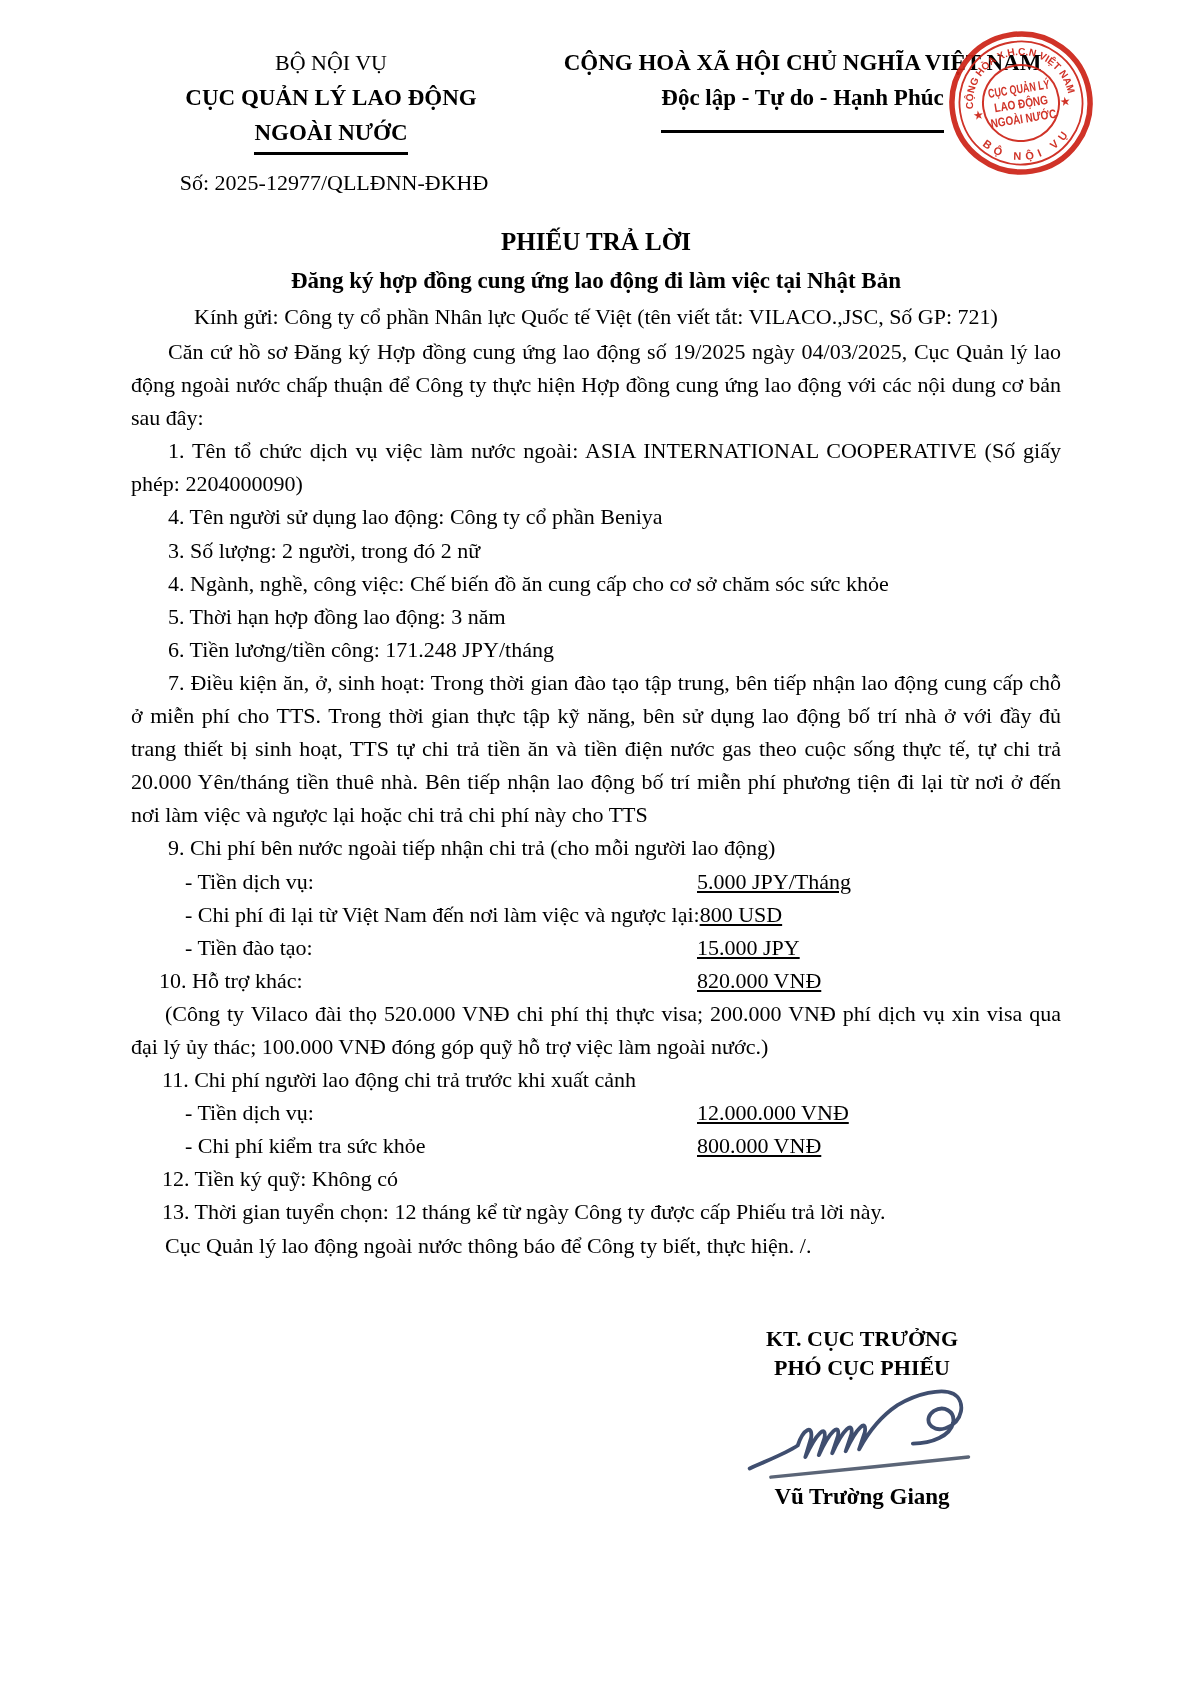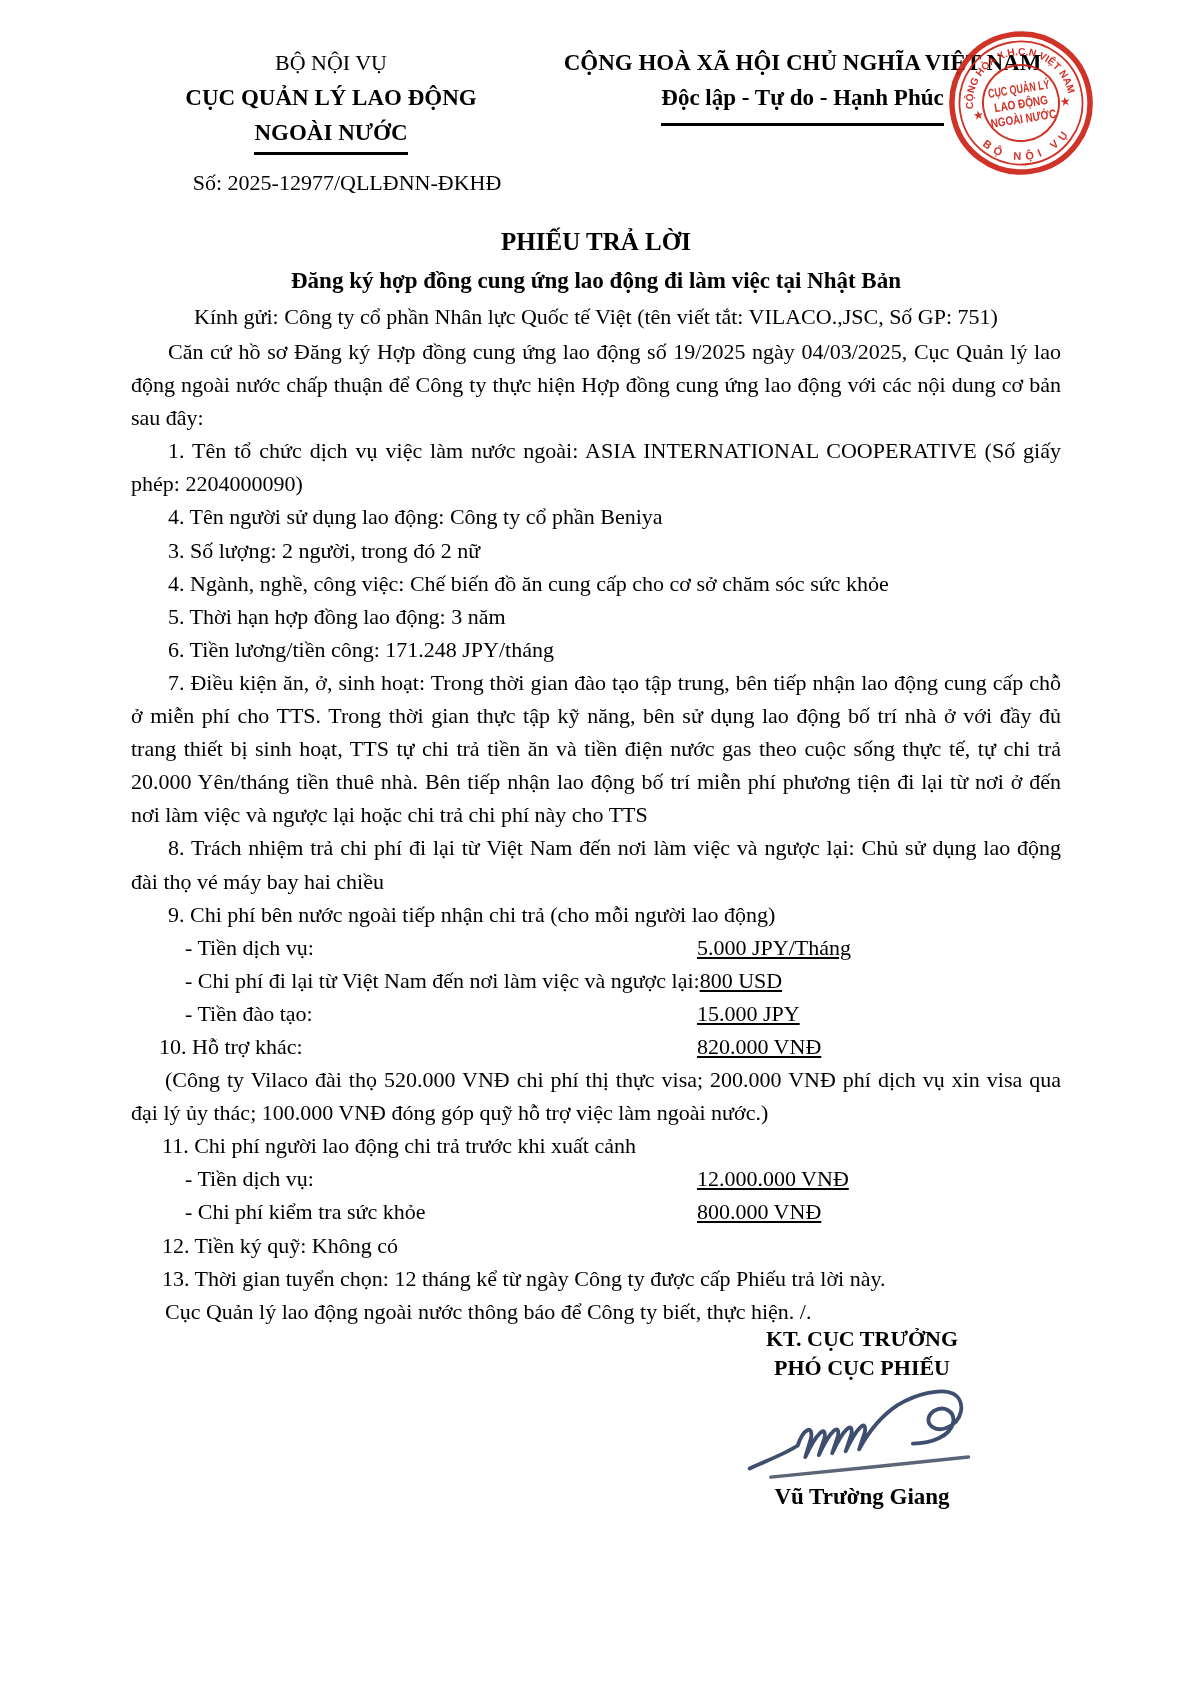--- a/index.html
+++ b/index.html
@@ -11,25 +11,25 @@
     font-family:"Liberation Serif","DejaVu Serif",serif;
     color:#000;
     overflow:hidden;
   }
   
   .hdr-left{position:absolute;left:131px;top:46px;width:400px;text-align:center;}
   .hdr-left .l1{font-size:22px;line-height:34px;}
   .hdr-left .l2{font-size:23px;font-weight:bold;line-height:35px;}
   .hdr-left .l3{font-size:23px;font-weight:bold;line-height:35px;}
   .hdr-left .l3 span{display:inline-block;border-bottom:3px solid #000;padding-bottom:2px;}
-  .doc-number{position:absolute;left:152px;top:170px;width:390px;text-align:center;font-size:22px;}
+  .doc-number{position:absolute;left:139px;top:170px;width:390px;text-align:center;font-size:22px;}
   .hdr-right{position:absolute;left:545px;top:46px;width:515px;text-align:center;}
   .hdr-right .r1{font-size:23px;font-weight:bold;line-height:34px;}
   .hdr-right .r2{font-size:23px;font-weight:bold;line-height:36px;}
-  .hdr-right .r2 span{display:inline-block;border-bottom:3px solid #000;padding-bottom:7px;}
+  .hdr-right .r2 span{display:inline-block;border-bottom:3px solid #000;padding-bottom:14px;}
   .place-date{position:absolute;left:545px;top:160px;width:515px;text-align:center;font-size:22px;font-style:italic;}
   
   .stamp{position:absolute;left:946px;top:28px;width:150px;height:150px;transform:rotate(-9deg);opacity:.93;}
   .stamp text{font-family:"Liberation Sans","DejaVu Sans",sans-serif;font-weight:bold;}
   
   .content{position:absolute;left:131px;top:222px;width:930px;}
   .title{font-size:25px;font-weight:bold;text-align:center;line-height:40px;}
   .subtitle{font-size:23px;font-weight:bold;text-align:center;line-height:37px;}
   .recipient{font-size:22px;text-align:center;line-height:36px;}
   .body{font-size:22px;line-height:33.1px;text-align:justify;}
@@ -83,32 +83,31 @@
       <text x="119" y="84.5" font-size="12" fill="#cd2418" text-anchor="middle">★</text>
       <text x="75" y="65" font-size="12.5" fill="#cd2418" text-anchor="middle" textLength="62" lengthAdjust="spacingAndGlyphs">CỤC QUẢN LÝ</text>
       <text x="75" y="80" font-size="12.5" fill="#cd2418" text-anchor="middle" textLength="54" lengthAdjust="spacingAndGlyphs">LAO ĐỘNG</text>
       <text x="75" y="95" font-size="12.5" fill="#cd2418" text-anchor="middle" textLength="66" lengthAdjust="spacingAndGlyphs">NGOÀI NƯỚC</text>
     </svg>
   </div>
 
   <div class="content">
     <div class="title">PHIẾU TRẢ LỜI</div>
     <div class="subtitle">Đăng ký hợp đồng cung ứng lao động đi làm việc tại Nhật Bản</div>
-    <div class="recipient">Kính gửi: Công ty cổ phần Nhân lực Quốc tế Việt (tên viết tắt: VILACO.,JSC, Số GP: 751)</div>
+    <div class="recipient">Kính gửi: Công ty cổ phần Nhân lực Quốc tế Việt (tên viết tắt: VILACO.,JSC, Số GP: 721)</div>
 
     <div class="body">
       <p>Căn cứ hồ sơ Đăng ký Hợp đồng cung ứng lao động số 19/2025 ngày 04/03/2025, Cục Quản lý lao động ngoài nước chấp thuận để Công ty thực hiện Hợp đồng cung ứng lao động với các nội dung cơ bản sau đây:</p>
       <p>1. Tên tổ chức dịch vụ việc làm nước ngoài: ASIA INTERNATIONAL COOPERATIVE (Số giấy phép: 2204000090)</p>
       <p>4. Tên người sử dụng lao động: Công ty cổ phần Beniya</p>
       <p>3. Số lượng: 2 người, trong đó 2 nữ</p>
       <p>4. Ngành, nghề, công việc: Chế biến đồ ăn cung cấp cho cơ sở chăm sóc sức khỏe</p>
       <p>5. Thời hạn hợp đồng lao động: 3 năm</p>
       <p>6. Tiền lương/tiền công: 171.248 JPY/tháng</p>
       <p>7. Điều kiện ăn, ở, sinh hoạt: Trong thời gian đào tạo tập trung, bên tiếp nhận lao động cung cấp chỗ ở miễn phí cho TTS. Trong thời gian thực tập kỹ năng, bên sử dụng lao động bố trí nhà ở với đầy đủ trang thiết bị sinh hoạt, TTS tự chi trả tiền ăn và tiền điện nước gas theo cuộc sống thực tế, tự chi trả 20.000 Yên/tháng tiền thuê nhà. Bên tiếp nhận lao động bố trí miễn phí phương tiện đi lại từ nơi ở đến nơi làm việc và ngược lại hoặc chi trả chi phí này cho TTS</p>
-      <p>8. Trách nhiệm trả chi phí đi lại từ Việt Nam đến nơi làm việc và ngược lại: Chủ sử dụng lao động đài thọ vé máy bay hai chiều</p>
       <p>9. Chi phí bên nước ngoài tiếp nhận chi trả (cho mỗi người lao động)</p>
 
       <div class="fee-row">
         <div class="fee-label">- Tiền dịch vụ:</div>
         <div class="fee-value">5.000 JPY/Tháng</div>
       </div>
       <div class="fee-row">
         <div class="fee-label">- Chi phí đi lại từ Việt Nam đến nơi làm việc và ngược lại:</div>
         <div class="fee-value">800 USD</div>
       </div>

